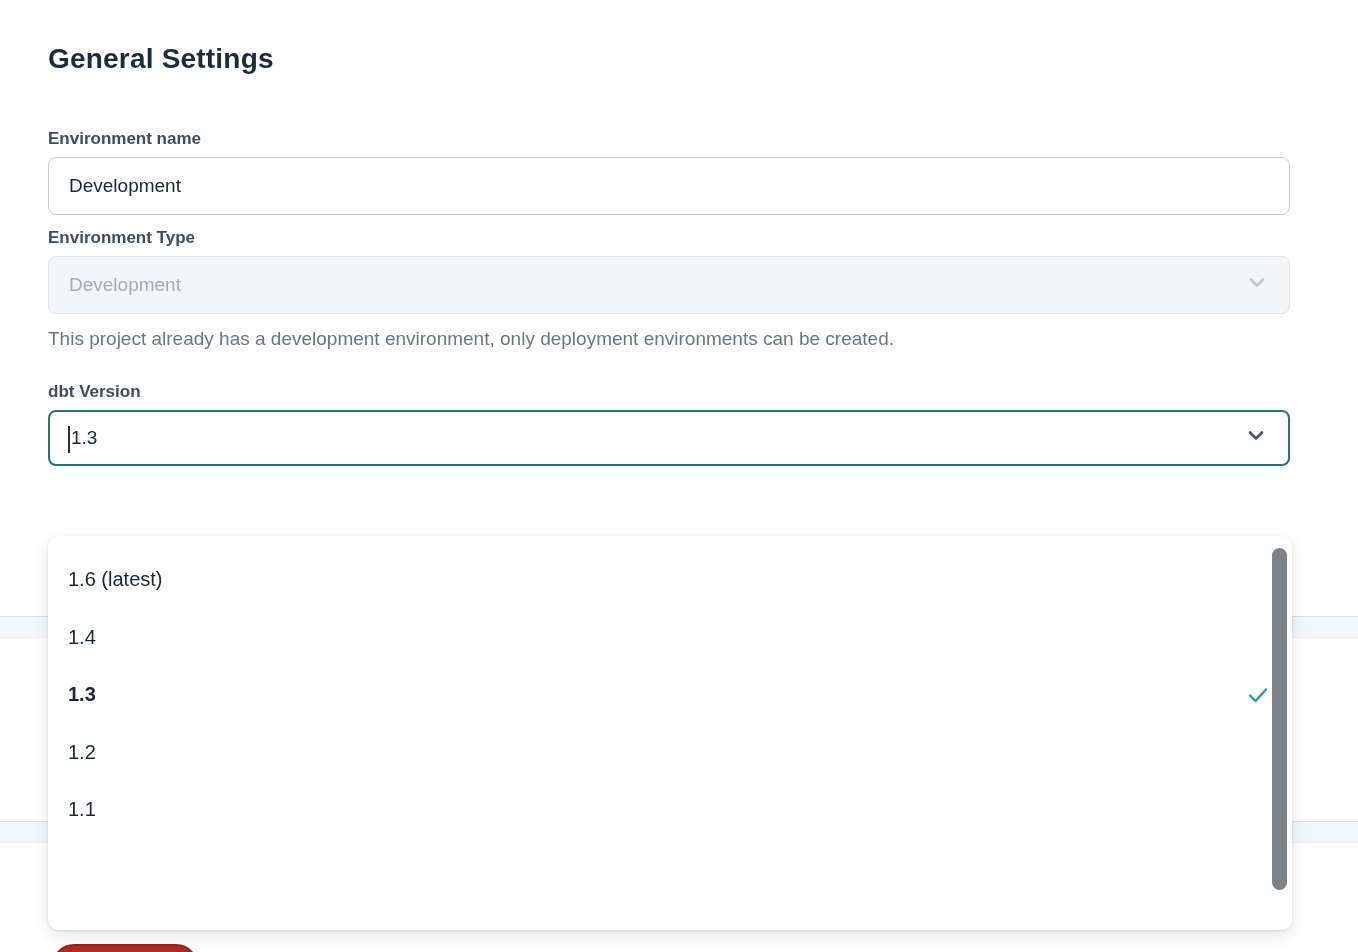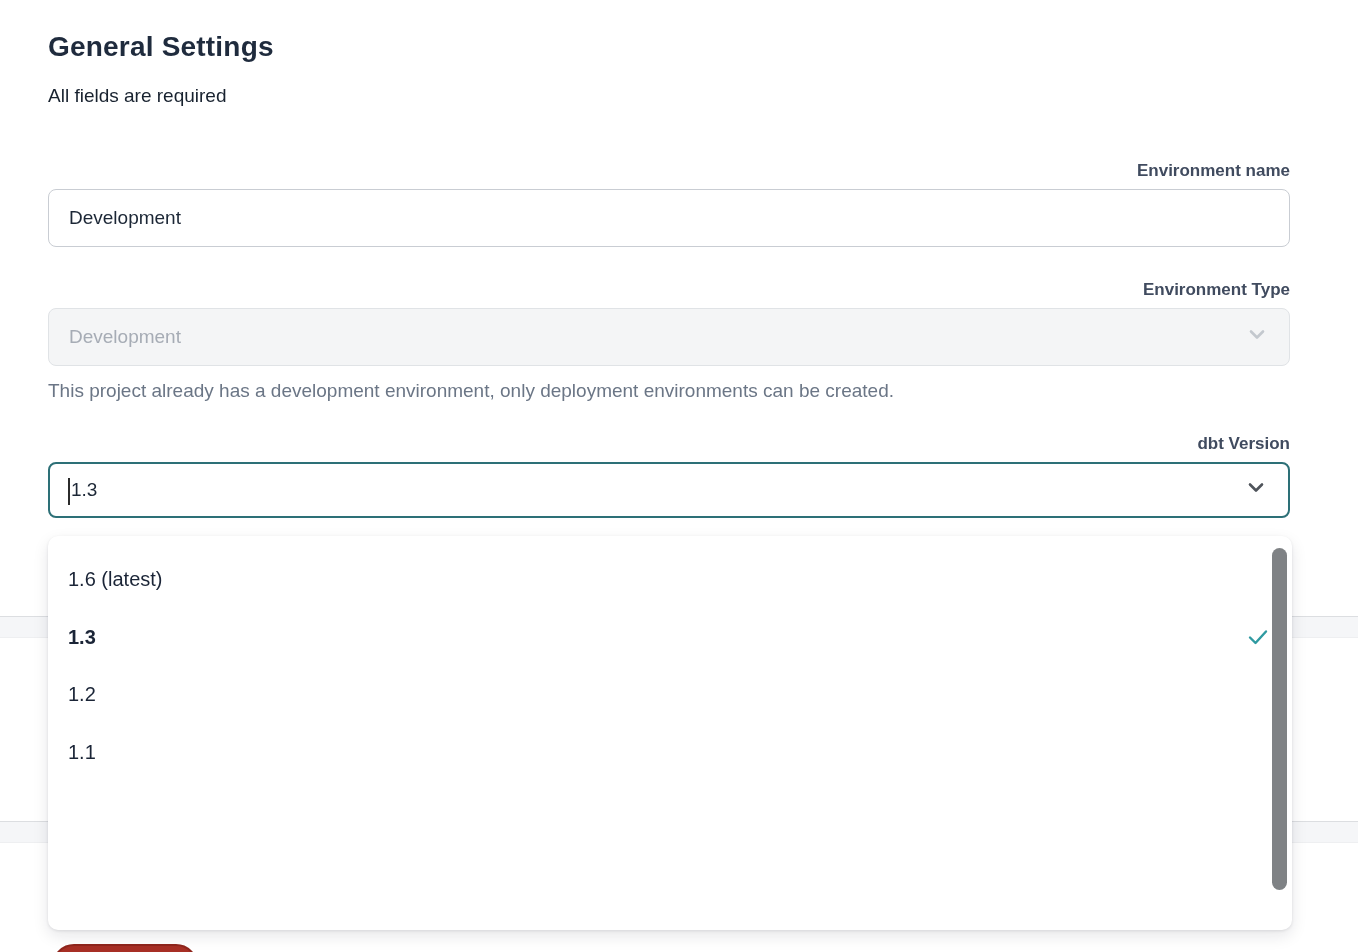--- a/index.html
+++ b/index.html
@@ -27,21 +27,21 @@
     background: #f5f6f8;
     border-top: 1px solid #dcdee1;
     border-bottom: 1px solid #eeeff1;
     z-index: 0;
   }
   .band1 { top: 616px; }
   .band2 { top: 821px; }
 
   .content {
     position: absolute;
-    top: 0;
+    top: 12px;
     left: 48px;
     width: 1242px;
     z-index: 1;
   }
   h1.page-title {
     margin: 31px 0 0 0;
     font-size: 28px;
     line-height: 32px;
     font-weight: 700;
     color: #1f2b3d;
@@ -52,24 +52,23 @@
     font-size: 19px;
     line-height: 23px;
     color: #18222f;
   }
   .field-label {
     display: block;
     font-size: 17px;
     line-height: 21px;
     font-weight: 700;
     color: #404b5f;
-    text-align: right;
   }
   .label-env-name   { margin-top: 53px; }
-  .label-env-type   { margin-top: 32px; }
+  .label-env-type   { margin-top: 12px; }
   .label-dbt-version{ margin-top: 31px; }
 
   .text-input {
     box-sizing: border-box;
     display: block;
     margin-top: 8px;
     width: 1242px;
     height: 58px;
     border: 1px solid #c9cdd3;
     border-radius: 8px;
@@ -186,21 +185,20 @@
 </head>
 <body>
 
 <div class="canvas">
 
   <div class="bg-band band1"></div>
   <div class="bg-band band2"></div>
 
   <main class="content">
     <h1 class="page-title">General Settings</h1>
-    <p class="subtitle">All fields are required</p>
 
     <label class="field-label label-env-name">Environment name</label>
     <input class="text-input" type="text" value="Development" style="">
 
     <label class="field-label label-env-type">Environment Type</label>
     <div class="select disabled">
       <span class="value">Development</span>
       <span class="chevron">
         <svg width="24" height="24" viewBox="0 0 20 20" fill="none">
           <path d="M5 7.5 L10 12.5 L15 7.5" stroke="#c3c8ce" stroke-width="2.2" stroke-linecap="round" stroke-linejoin="round"></path>
@@ -218,20 +216,23 @@
           <path d="M5 7.5 L10 12.5 L15 7.5" stroke="#4f545b" stroke-width="2.2" stroke-linecap="round" stroke-linejoin="round"></path>
         </svg>
       </span>
     </div>
   </main>
 
   <div class="dropdown">
     <div class="option">
       <span>1.6 (latest)</span>
     </div>
+    <div class="option">
+      <span>1.4</span>
+    </div>
     <div class="option selected">
       <span>1.3</span>
       <span class="check">
         <svg width="20" height="17" viewBox="0 0 20 17" fill="none">
           <path d="M2 9 L7.5 14.5 L18 3" stroke="#2f9aa1" stroke-width="2.4" stroke-linecap="round" stroke-linejoin="round"></path>
         </svg>
       </span>
     </div>
     <div class="option">
       <span>1.2</span>

